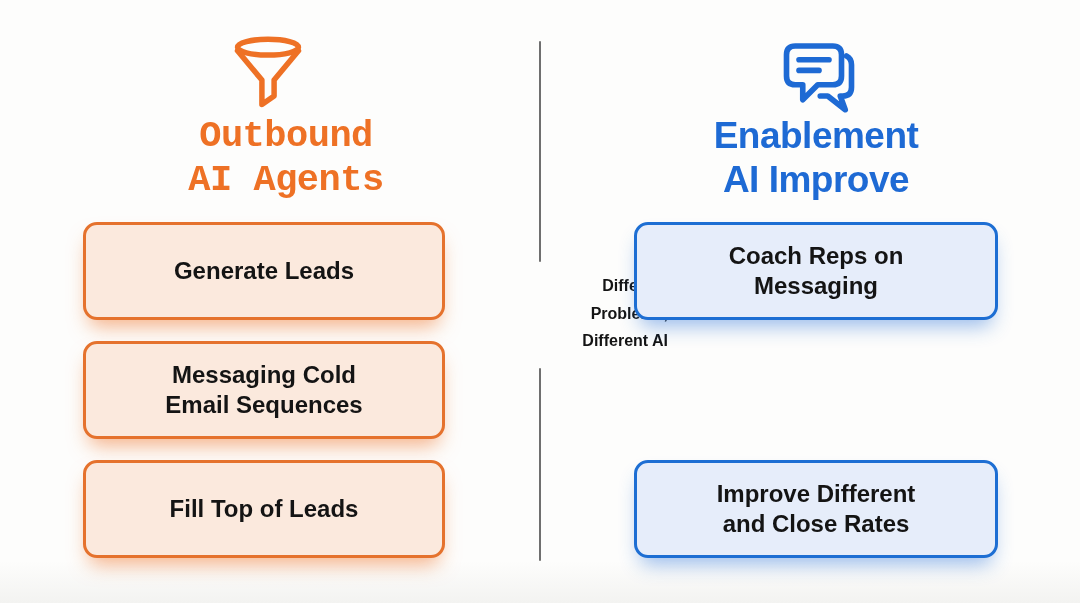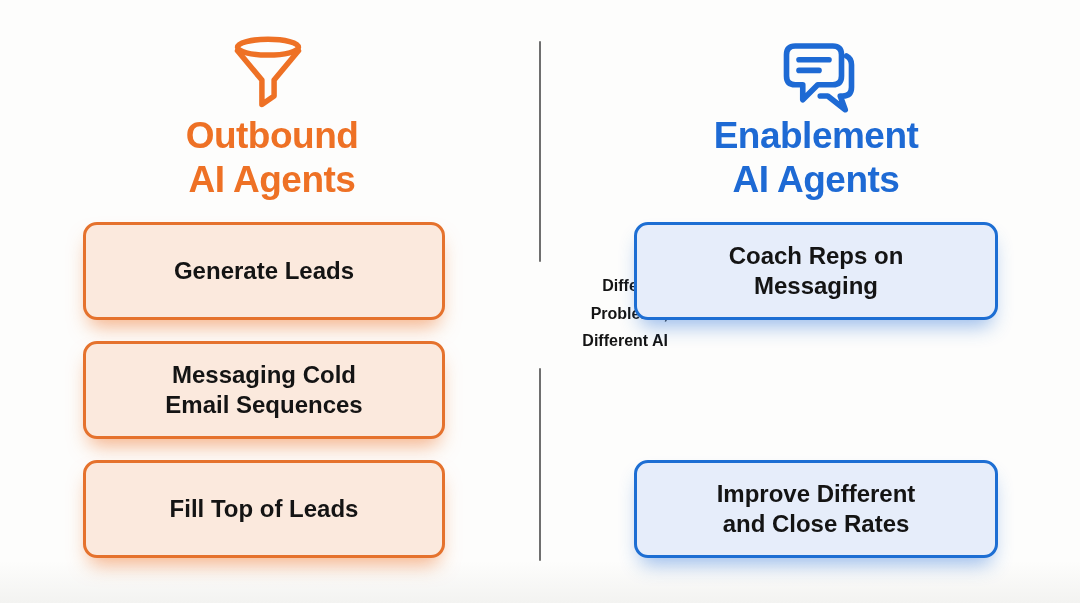--- a/index.html
+++ b/index.html
@@ -32,21 +32,21 @@
   .col-title{
     position:absolute; top:114px;
     width:380px;
     text-align:center;
     font-size:37px;
     line-height:44px;
     font-weight:700;
     letter-spacing:-0.5px;
     white-space:pre-line;
   }
-  .col-title.left{left:82px; color:var(--orange-accent);}
+  .col-title.left{left:96px; color:var(--orange-accent);font-family:Liberation Mono, monospace;}
   .col-title.right{left:626px; color:var(--blue-accent);}
   .box{
     position:absolute;
     width:362px; height:98px;
     border-radius:14px;
     border:3px solid;
     display:flex; align-items:center; justify-content:center;
     text-align:center;
   }
   .box .label{
@@ -113,21 +113,21 @@
   <div class="divider bottom"></div>
 
   <svg class="icon chat-icon" viewBox="0 0 64 64" fill="none" stroke="var(--blue-accent)" stroke-width="4.5" stroke-linecap="round" stroke-linejoin="round">
     <path d="M17 8 H47 Q54 8 54 15 V32 Q54 39 47 39 H35 L23 51 L23 39 H17 Q10 39 10 32 V15 Q10 8 17 8 Z"></path>
     <path d="M20 19 H44"></path>
     <path d="M20 27.5 H36"></path>
     <path d="M58 16 Q62 18 62 23 V41 Q62 48 55 48 H53 L57 59 L43 48 H37"></path>
   </svg>
 
   <div class="col-title right">Enablement
-AI Agents</div>
+AI Improve</div>
 
   <div class="box blue row1">
     <div class="label">Coach Reps on
 Messaging</div>
   </div>
   <div class="box blue row3">
     <div class="label">Improve Different
 and Close Rates</div>
   </div>
 

